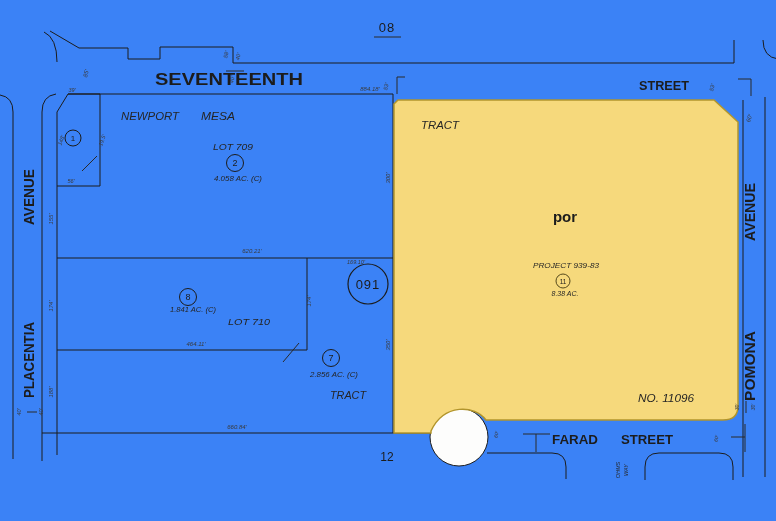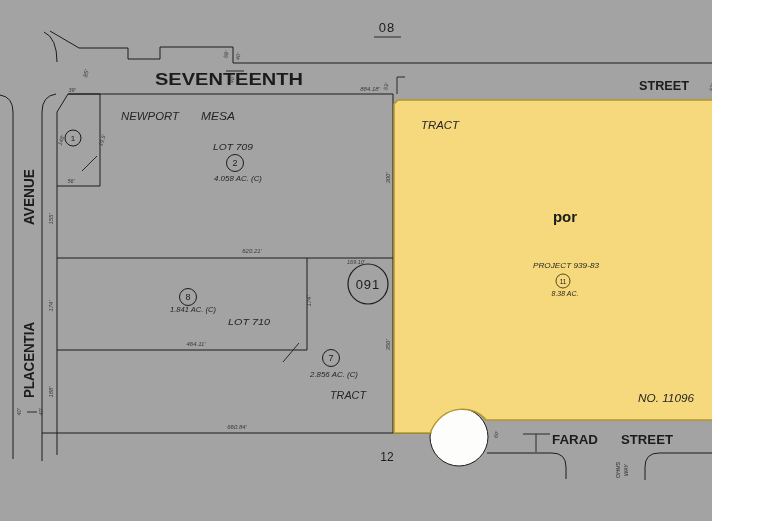--- a/index.html
+++ b/index.html
@@ -1,16 +1,16 @@
 <!DOCTYPE html>
 <html><head>
 <meta charset="utf-8">
 <style>
   html,body { margin:0; padding:0; background:#ffffff; }
-  .stage { position:relative; width:712px; height:521px; background:#a3a3a3; overflow:hidden; }
+  .stage { position:relative; width:776px; height:521px; background:#3b82f6; overflow:hidden; }
   svg { display:block; }
   svg text { text-anchor:middle; }
   .st  { font-family:"Liberation Sans", sans-serif; font-weight:700; fill:#1c1c1c; }
   .rg  { font-family:"Liberation Sans", sans-serif; font-weight:400; fill:#1c1c1c; }
   .it  { font-family:"Liberation Sans", sans-serif; font-style:italic; fill:#252525; }
   .dim { font-family:"Liberation Sans", sans-serif; font-style:italic; fill:#3a3a3a; }
   .ln  { stroke:#1c1c1c; stroke-width:1; fill:none; }
   .tick{ stroke:#2a2a2a; stroke-width:1; fill:none; }
 </style>
 </head>

